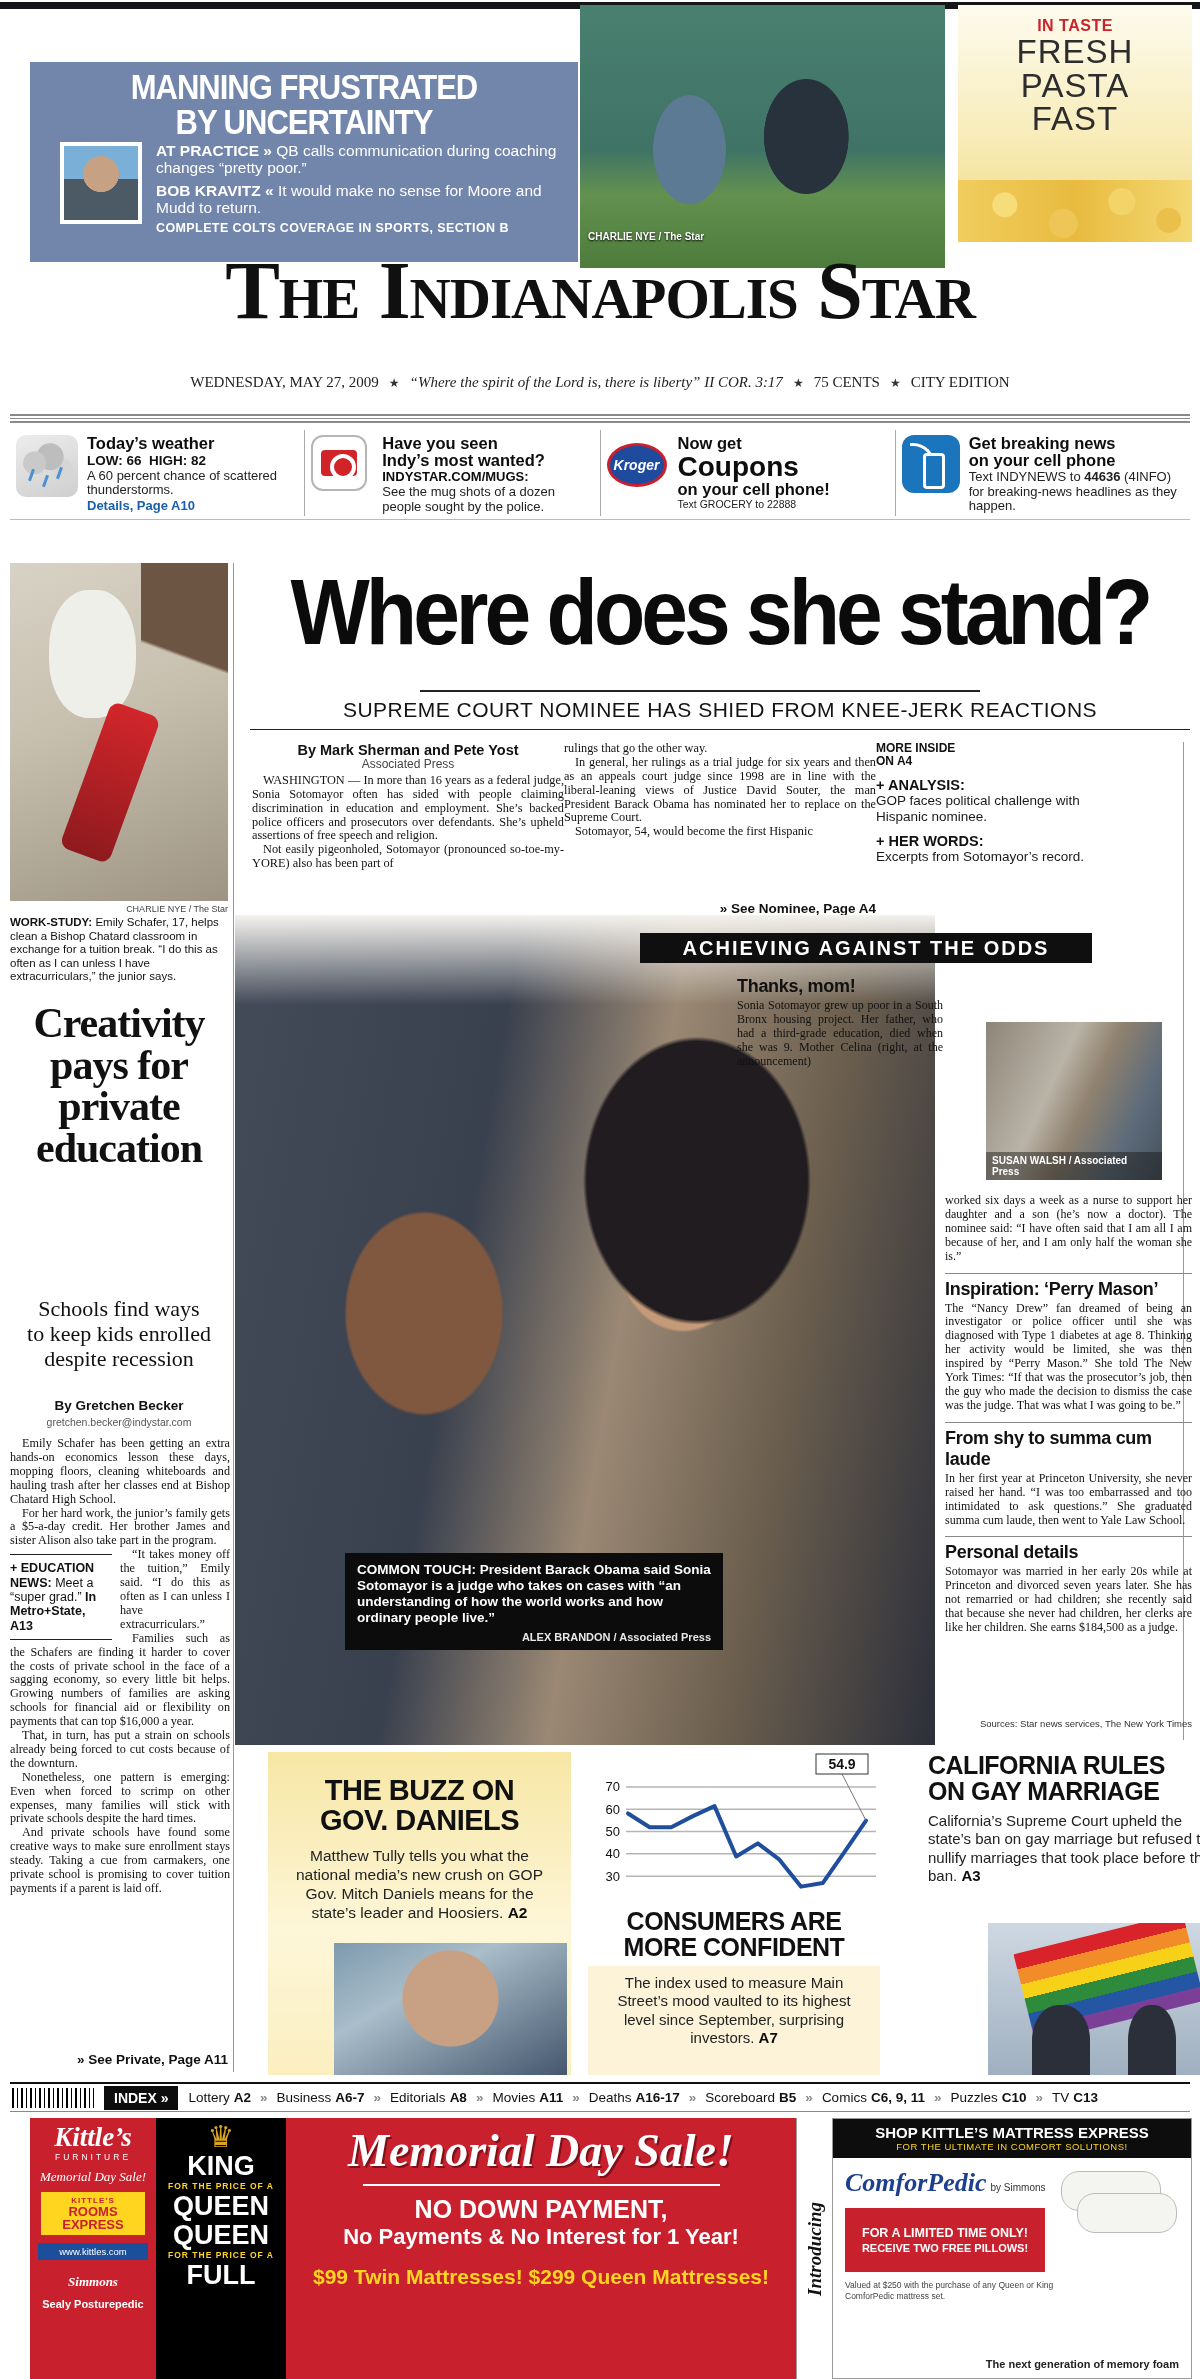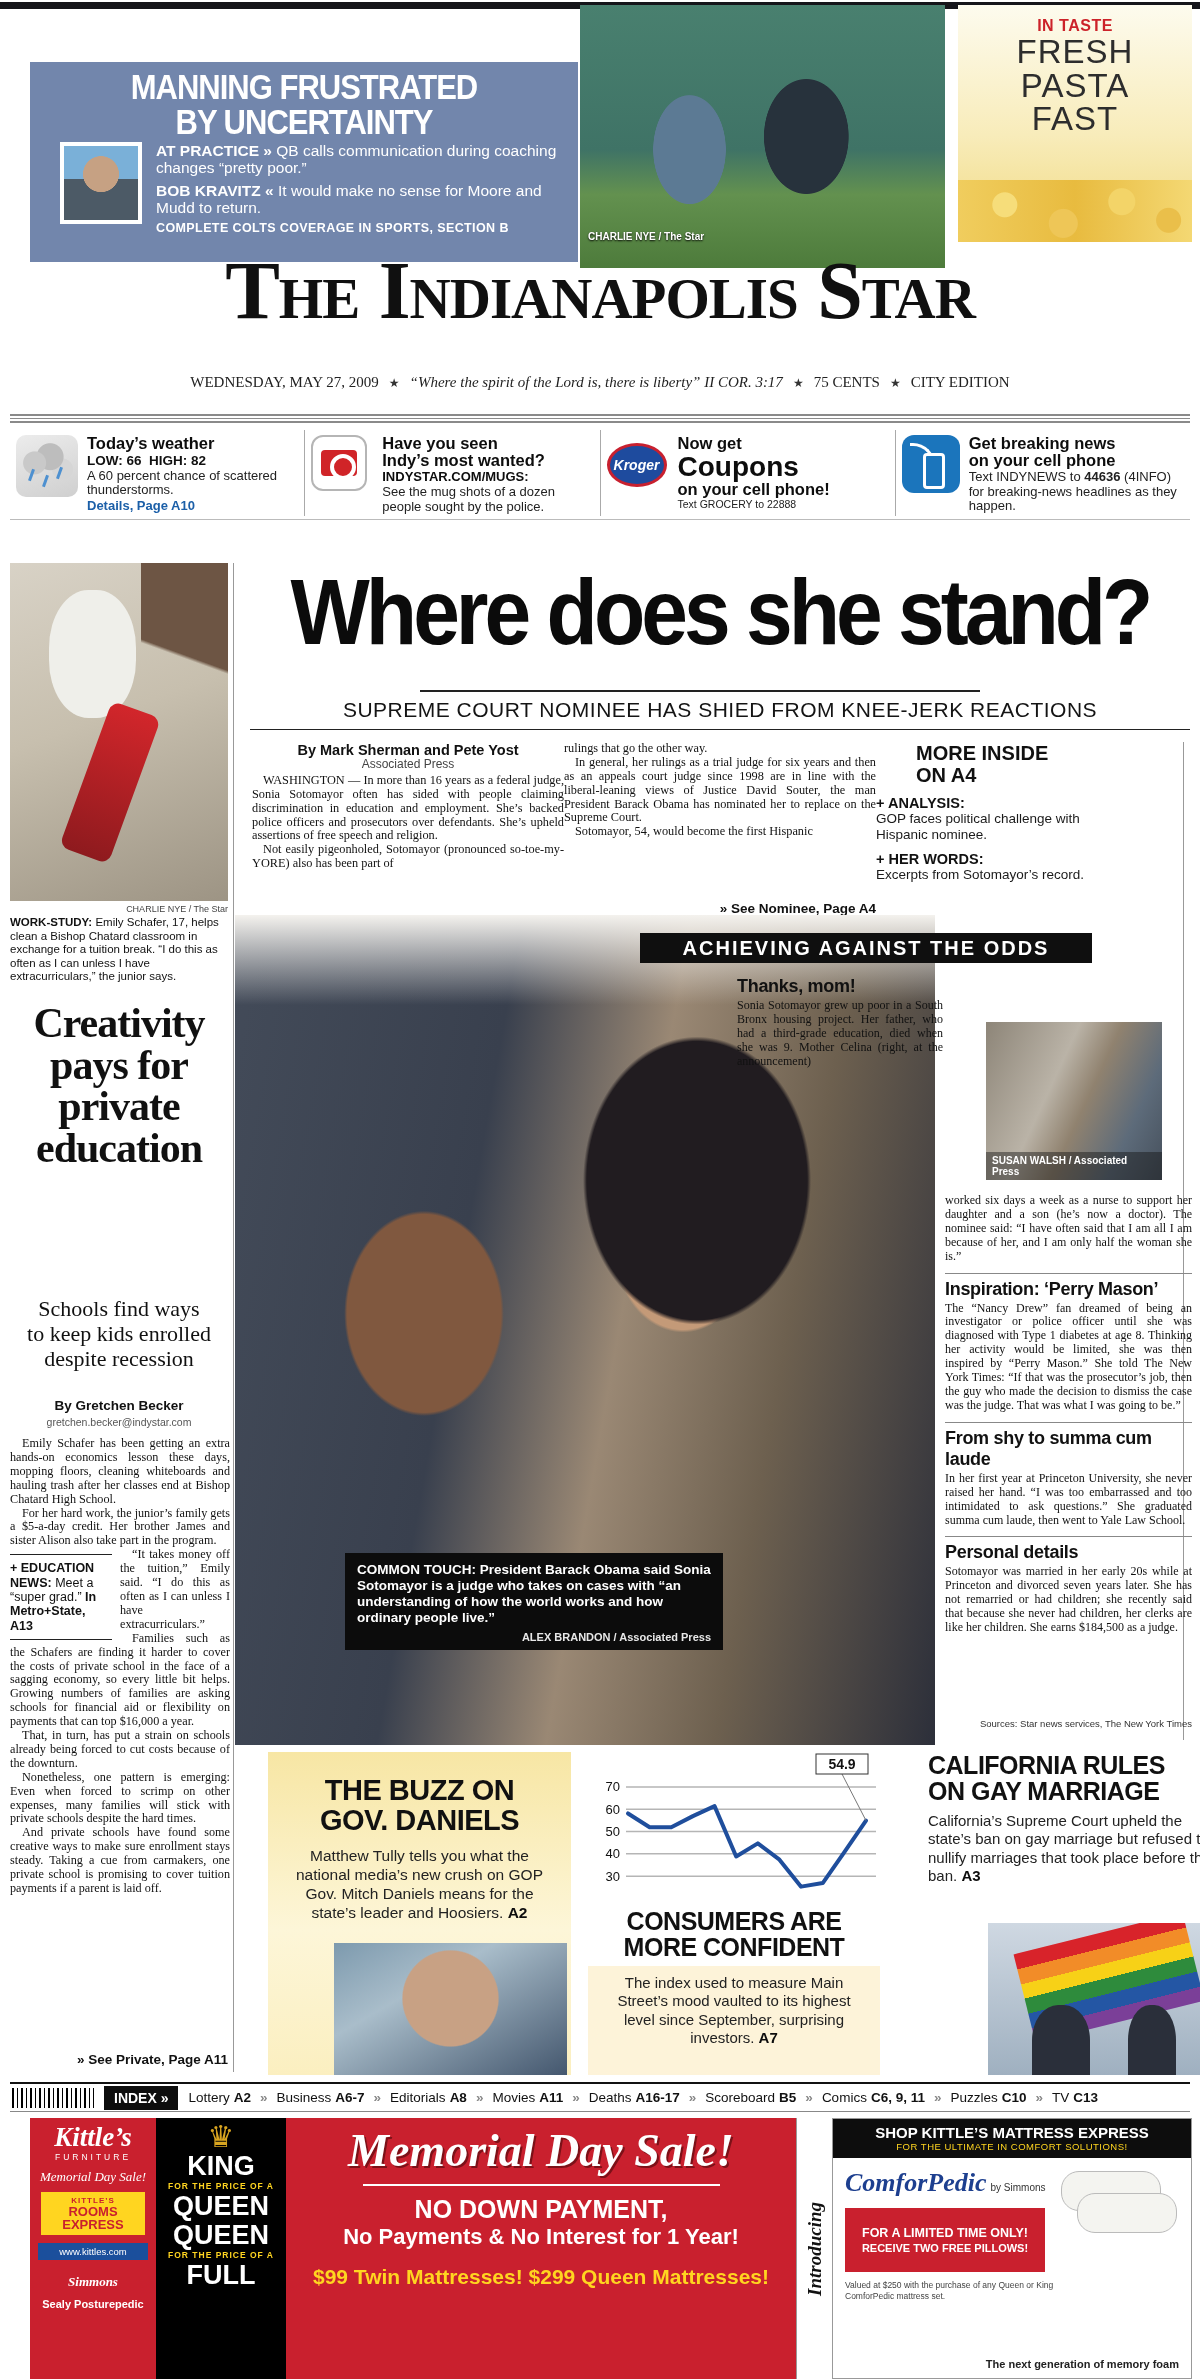--- a/index.html
+++ b/index.html
@@ -119,21 +119,21 @@
   .story-cols { left:252px; top:742px; width:936px; height:176px; display:flex; overflow:hidden; }
   .scol { width:312px; font-size:12.3px; line-height:1.13; text-align:justify; }
   .scol p { text-indent:11px; }
   .scol p.noind { text-indent:0; }
   .sbyline { text-align:center; font-family:"Liberation Sans",sans-serif; font-weight:bold; font-size:14.5px; text-indent:0 !important; }
   .sagency { text-align:center; font-family:"Liberation Sans",sans-serif; font-size:12px; color:#444; text-indent:0 !important; margin-bottom:2px; }
   .scol2 { position:relative; }
   .sjump { position:absolute; right:0; bottom:2px; background:#fff; padding-left:8px;
      font-family:"Liberation Sans",sans-serif; font-weight:bold; font-size:13.5px; }
   .mcol3 { width:252px; font-family:"Liberation Sans",sans-serif; }
-  .mi-title { font-weight:bold; font-size:20px; line-height:1.1;margin-left:40px; }
+  .mi-title { font-weight:bold; font-size:12px; line-height:1.1; }
   .mi-label { font-weight:bold; font-size:14.5px; margin-top:9px; }
   .mi-text { font-size:13.5px; line-height:1.15; color:#1a1a1a; }
 
   
   .odds-banner { left:640px; top:933px; width:452px; height:30px; background:#0f0f0f; color:#fff;
      font-family:"Liberation Sans",sans-serif; font-weight:bold; font-size:20px; letter-spacing:2px;
      text-align:center; line-height:30px; }
   .big-photo { left:235px; top:915px; width:700px; height:830px;
      background:
        radial-gradient(ellipse 190px 240px at 66% 32%, #211c20 0 58%, transparent 60%),

